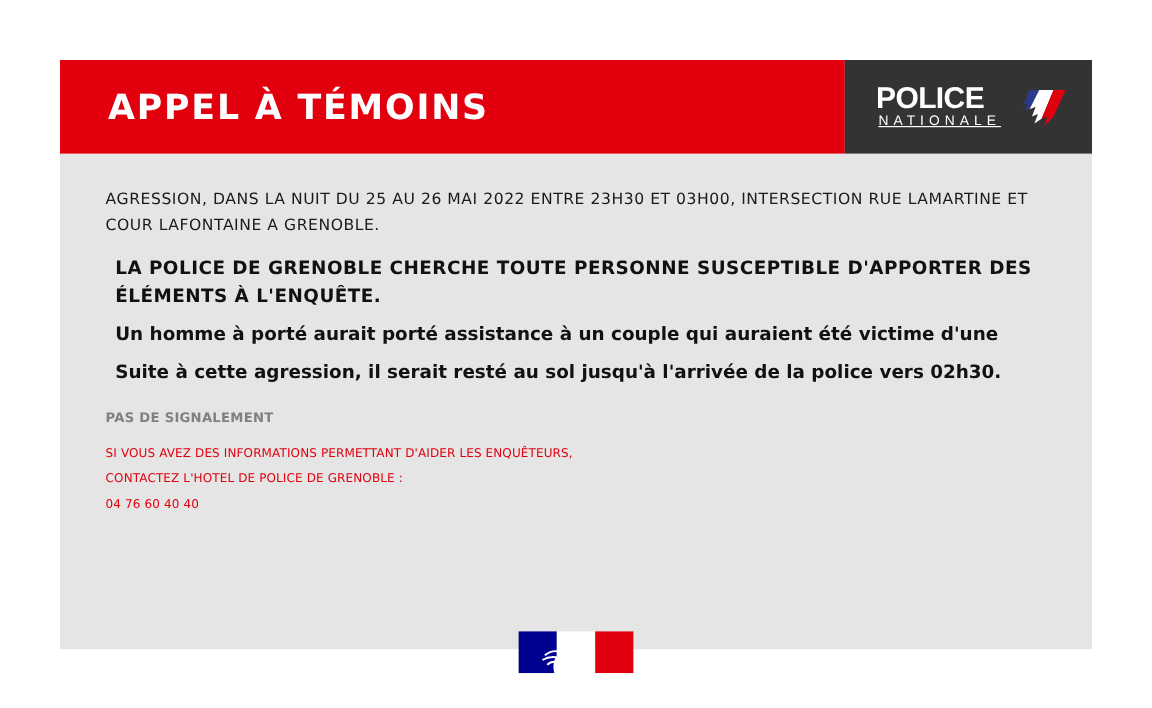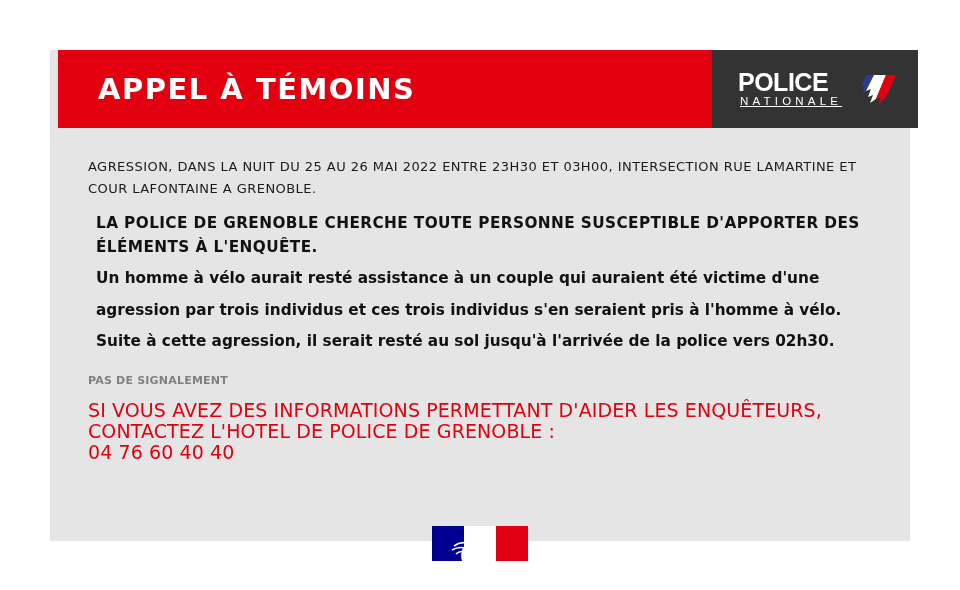--- a/index.html
+++ b/index.html
@@ -1,31 +1,31 @@
 <!DOCTYPE html>
 <html><head>
 <meta charset="utf-8">
 <style>
   html, body { margin:0; padding:0; background:#ffffff; }
   body { width:960px; height:590px; position:relative; overflow:hidden; font-family:"DejaVu Sans", sans-serif; }
   .card { position:absolute; left:50px; top:50px; width:860px; height:491px; background:#e5e5e5; }
-  .header { position:absolute; left:8px; top:0; width:888px; height:78px; }
+  .header { position:absolute; left:0; top:0; width:888px; height:78px; }
   .header-red { position:absolute; left:0; top:0; width:654px; height:78px; background:#e2000f; }
   .header-title { position:absolute; left:40px; top:22px; color:#ffffff; font-family:"DejaVu Sans", sans-serif; font-weight:bold; font-size:29px; letter-spacing:1.5px; white-space:nowrap; }
   .header-logo { position:absolute; left:654px; top:0; width:206px; height:78px; background:#333333; }
   .logo-police { position:absolute; left:26px; top:20px; color:#ffffff; font-family:"Liberation Sans", sans-serif; font-weight:bold; font-size:25px; letter-spacing:-0.5px; line-height:25px; }
   .logo-nationale { position:absolute; left:28px; top:45px; color:#ffffff; font-family:"Liberation Sans", sans-serif; font-size:11.5px; letter-spacing:4.2px; line-height:12px;text-decoration:underline; }
   .logo-wing { position:absolute; left:148px; top:23px; width:36px; height:34px; }
   .body-text { position:absolute; left:38px; top:106px; width:790px; color:#111111; }
   .intro { font-family:"DejaVu Sans", sans-serif; font-size:13px; line-height:21.5px; letter-spacing:0.45px; color:#1a1a1a; margin:0; }
   .bold-block { margin-top:13px; font-family:"DejaVu Sans", sans-serif; font-weight:bold; font-size:15.3px; line-height:23.5px; color:#111111; }
   .bold-block p { margin:8px; }
   .head-line { letter-spacing:0.4px; }
   .signalement { margin-top:20px; font-family:"DejaVu Sans", sans-serif; font-weight:bold; font-size:11px; color:#808080; letter-spacing:0.2px; }
-  .contact { margin-top:13px; font-family:"DejaVu Sans", sans-serif; font-size:19px; line-height:21px; color:#e2000f; letter-spacing:0.1px; }
+  .contact { margin-top:13px; font-family:"DejaVu Sans", sans-serif; font-size:10px; line-height:21px; color:#e2000f; letter-spacing:0.1px; }
   .contact p { margin:0; }
   .marianne { position:absolute; left:432px; top:526px; width:96px; height:35px; }
 </style>
 </head>
 <body>
 
 <div class="card">
   <div class="header">
     <div class="header-red">
       <div class="header-title">APPEL À TÉMOINS</div>
@@ -38,22 +38,21 @@
         <polygon points="14,2 26,2 16,26 10,30 13,22 8,24 11,16 6,18" fill="#ffffff"></polygon>
         <polygon points="26,2 36,2 26,24 18,32 21,24 16,26" fill="#e2000f"></polygon>
       </svg>
     </div>
   </div>
 
   <div class="body-text">
     <p class="intro">AGRESSION, DANS LA NUIT DU 25 AU 26 MAI 2022 ENTRE 23H30 ET 03H00, INTERSECTION RUE LAMARTINE ET COUR LAFONTAINE A GRENOBLE.</p>
     <div class="bold-block">
       <p class="head-line">LA POLICE DE GRENOBLE CHERCHE TOUTE PERSONNE SUSCEPTIBLE D'APPORTER DES ÉLÉMENTS À L'ENQUÊTE.</p>
-      <p>Un homme à vélo aurait resté assistance à un couple qui auraient été victime d'une</p>
-      <p>agression par trois individus et ces trois individus s'en seraient pris à l'homme à vélo.</p>
+      <p>Un homme à porté aurait porté assistance à un couple qui auraient été victime d'une</p>
       <p>Suite à cette agression, il serait resté au sol jusqu'à l'arrivée de la police vers 02h30.</p>
     </div>
     <div class="signalement">PAS DE SIGNALEMENT</div>
     <div class="contact">
       <p>SI VOUS AVEZ DES INFORMATIONS PERMETTANT D'AIDER LES ENQUÊTEURS,</p>
       <p>CONTACTEZ L'HOTEL DE POLICE DE GRENOBLE :</p>
       <p>04 76 60 40 40</p>
     </div>
   </div>
 </div>

